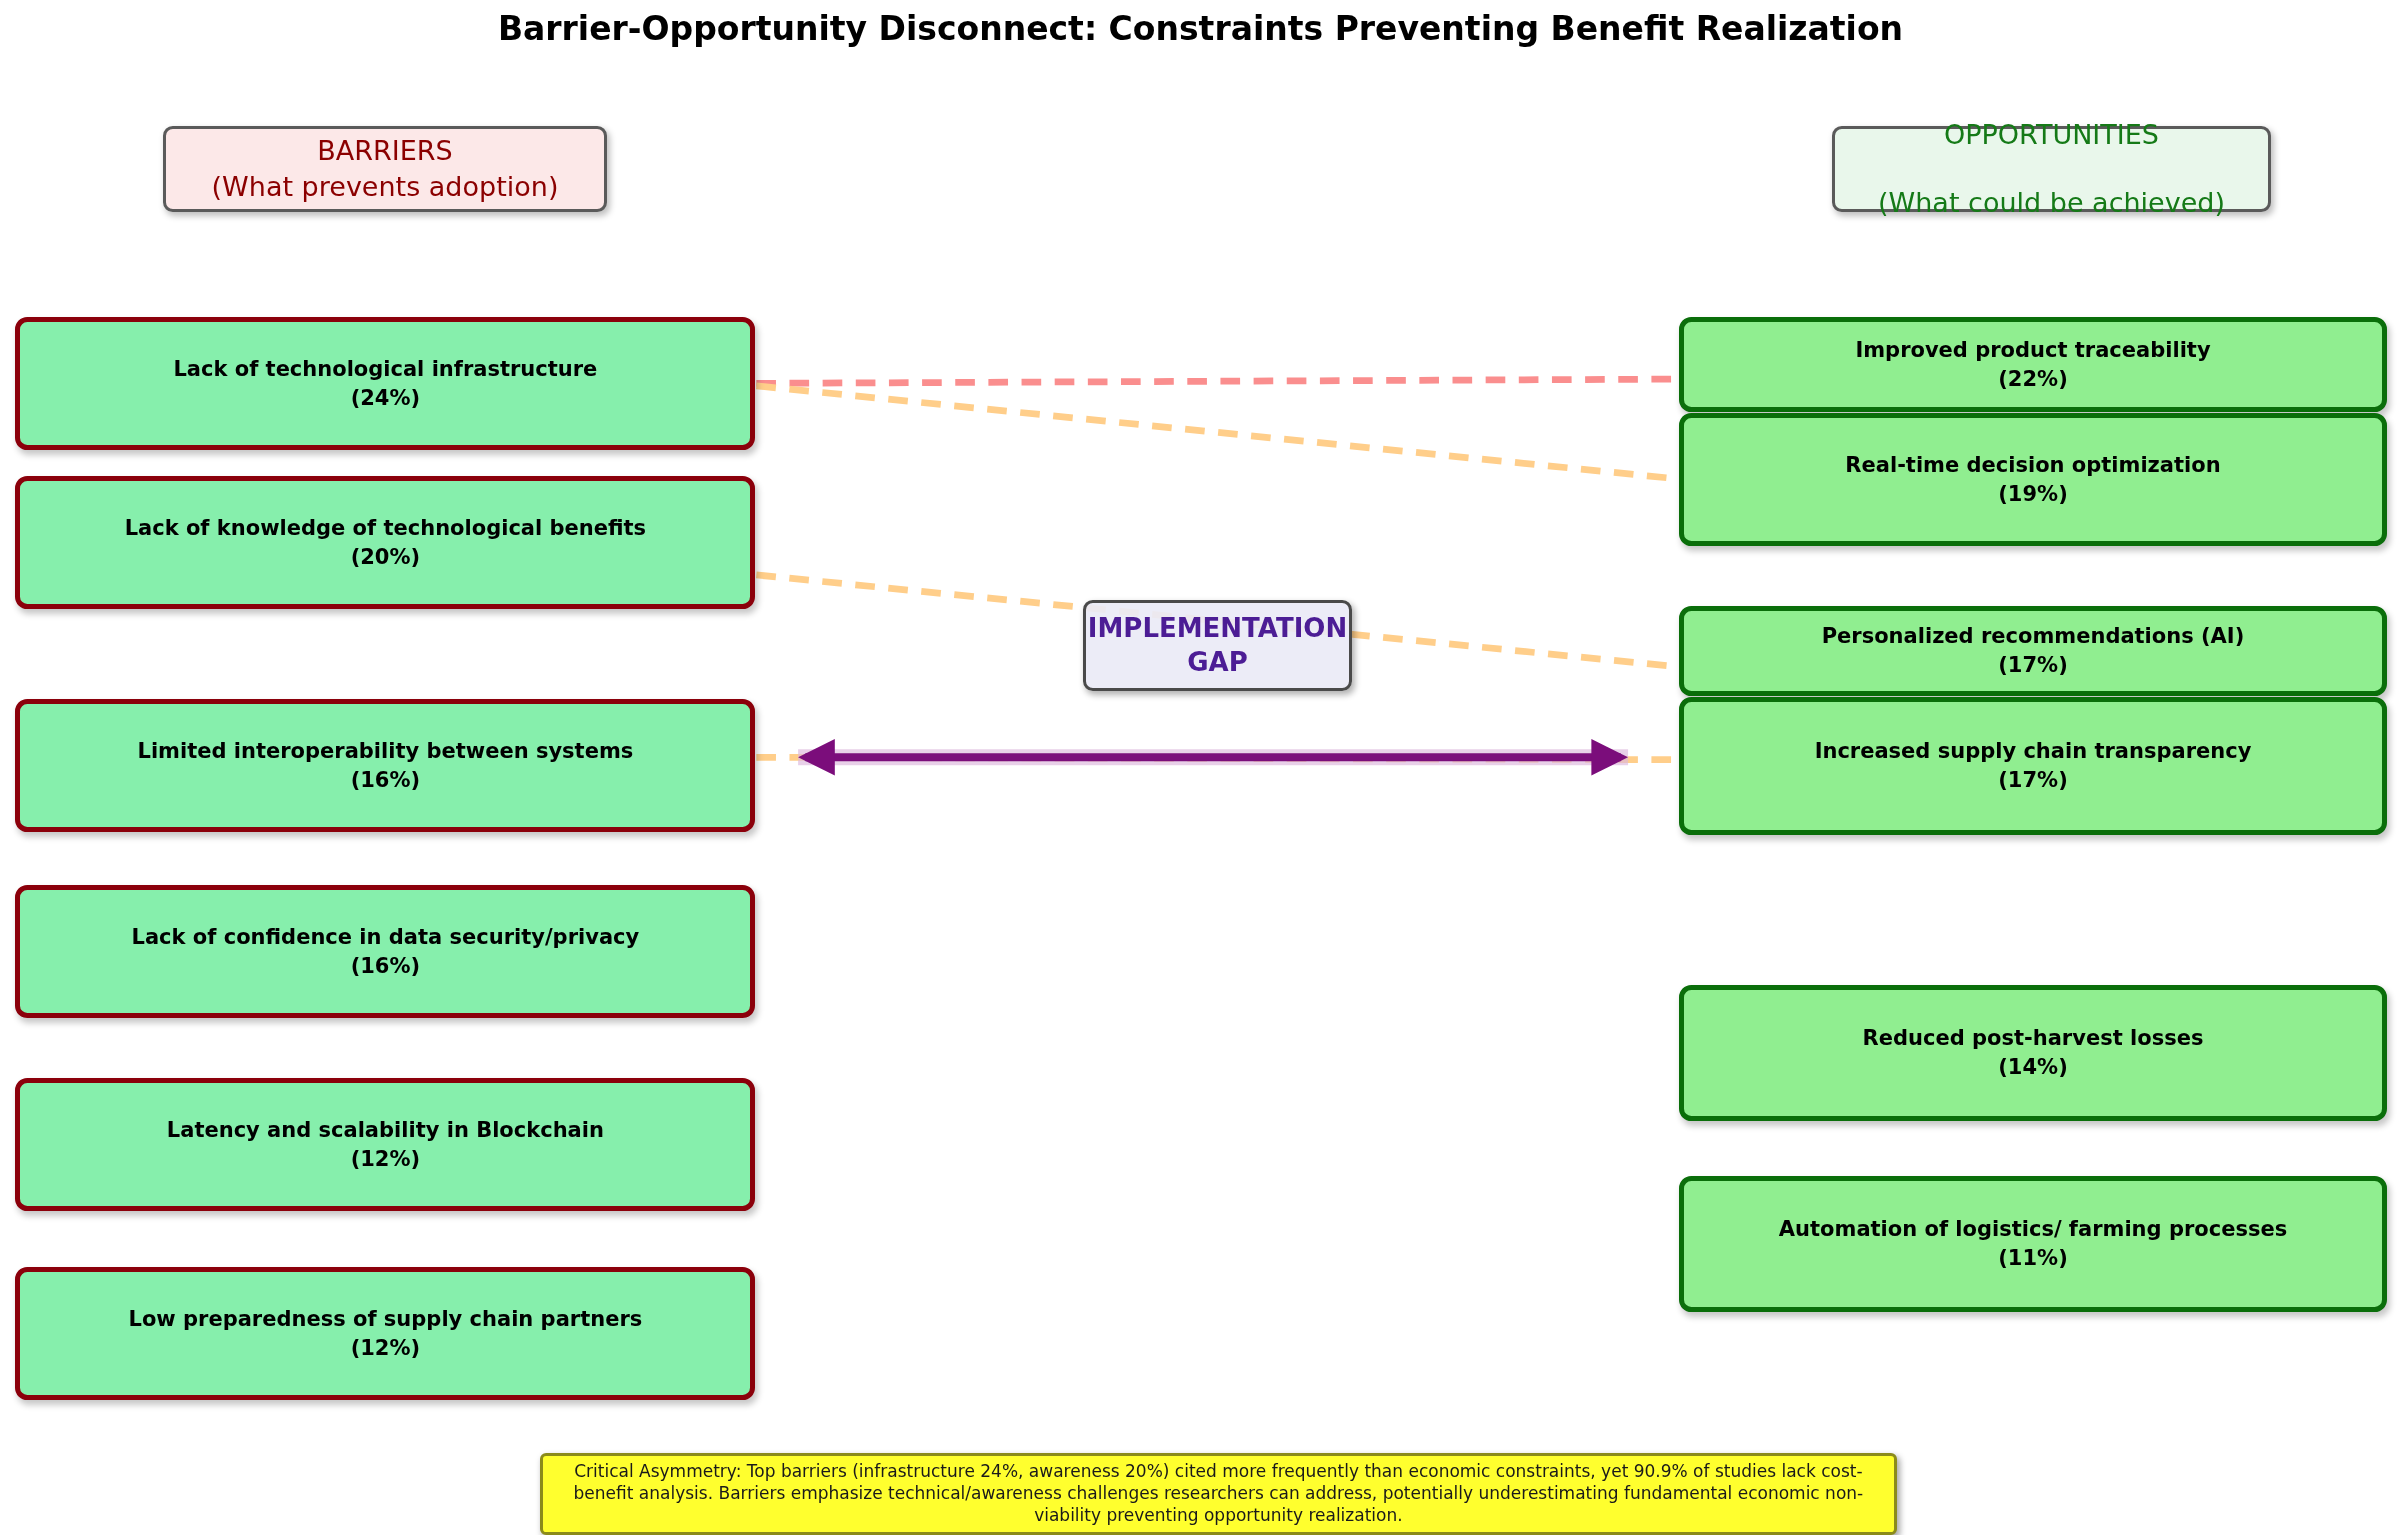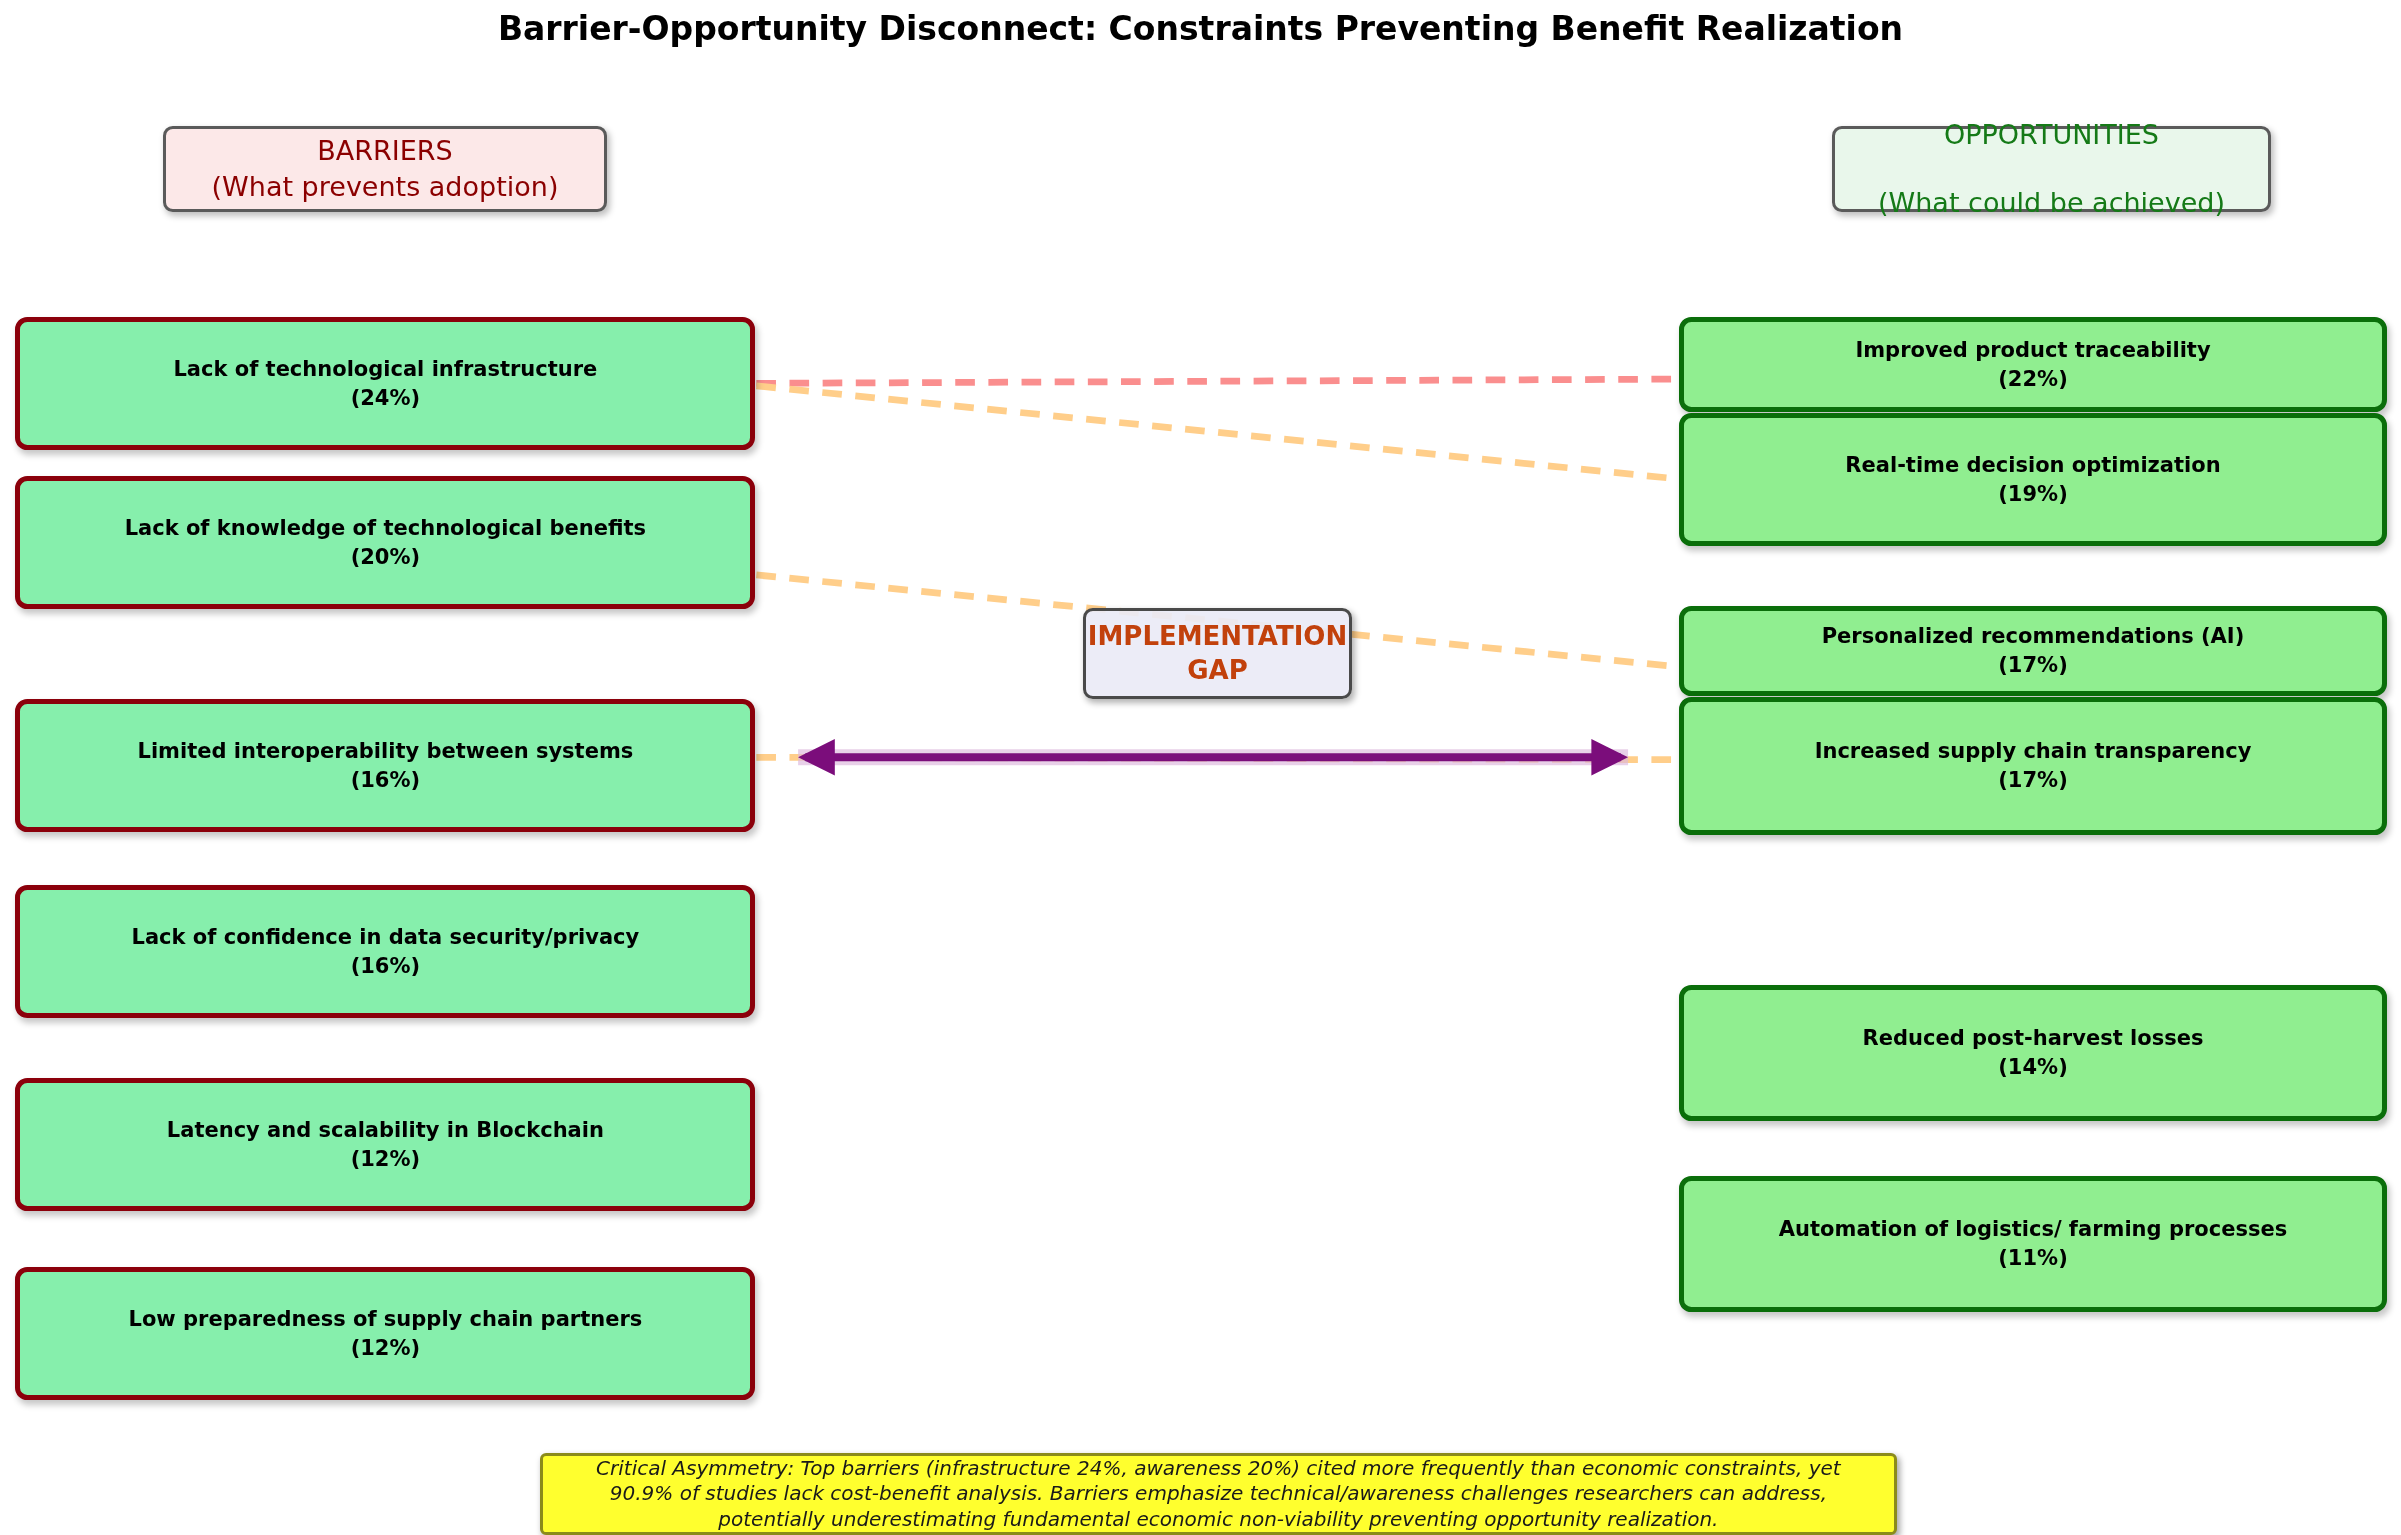--- a/index.html
+++ b/index.html
@@ -47,31 +47,30 @@
   .g3{top:606px;height:80px;}
   .g4{top:697px;height:128px;}
   .g5{top:985px;height:126px;}
   .g6{top:1176px;height:126px;}
   .gap-box{
     position:absolute;z-index:3;
     left:1083px;top:600px;width:263px;height:85px;
     background:rgba(234,234,246,0.92);
     border:3.7px solid #4a4a4a;border-radius:9.8px;
     display:flex;flex-direction:column;justify-content:center;
-    font-weight:bold;font-size:26px;line-height:1.3;color:#c2410c;text-align:center;
+    font-weight:bold;font-size:26px;line-height:1.3;color:#4c1d95;text-align:center;
     box-shadow:2.5px 3.7px 6.1px rgba(0,0,0,0.3);
-    margin-top:8px;
   }
   .note{
     position:absolute;z-index:2;
     left:540px;top:1453px;width:1314px;height:59px;
     padding:8.6px 18.4px;
     background:#ffff2e;border:3.1px solid #8b8b1a;border-radius:6.1px;
     display:flex;justify-content:center;align-items:center;
-    font-style:italic;font-size:20px;line-height:1.28;color:#1a1a1a;text-align:center;
+    font-size:17px;line-height:1.28;color:#1a1a1a;text-align:center;
     box-shadow:2.5px 3.7px 6.1px rgba(0,0,0,0.35);
   }
 </style>
 </head>
 <body>
 
 <div class="canvas">
 
   <div class="title">Barrier-Opportunity Disconnect: Constraints Preventing Benefit Realization</div>
 

